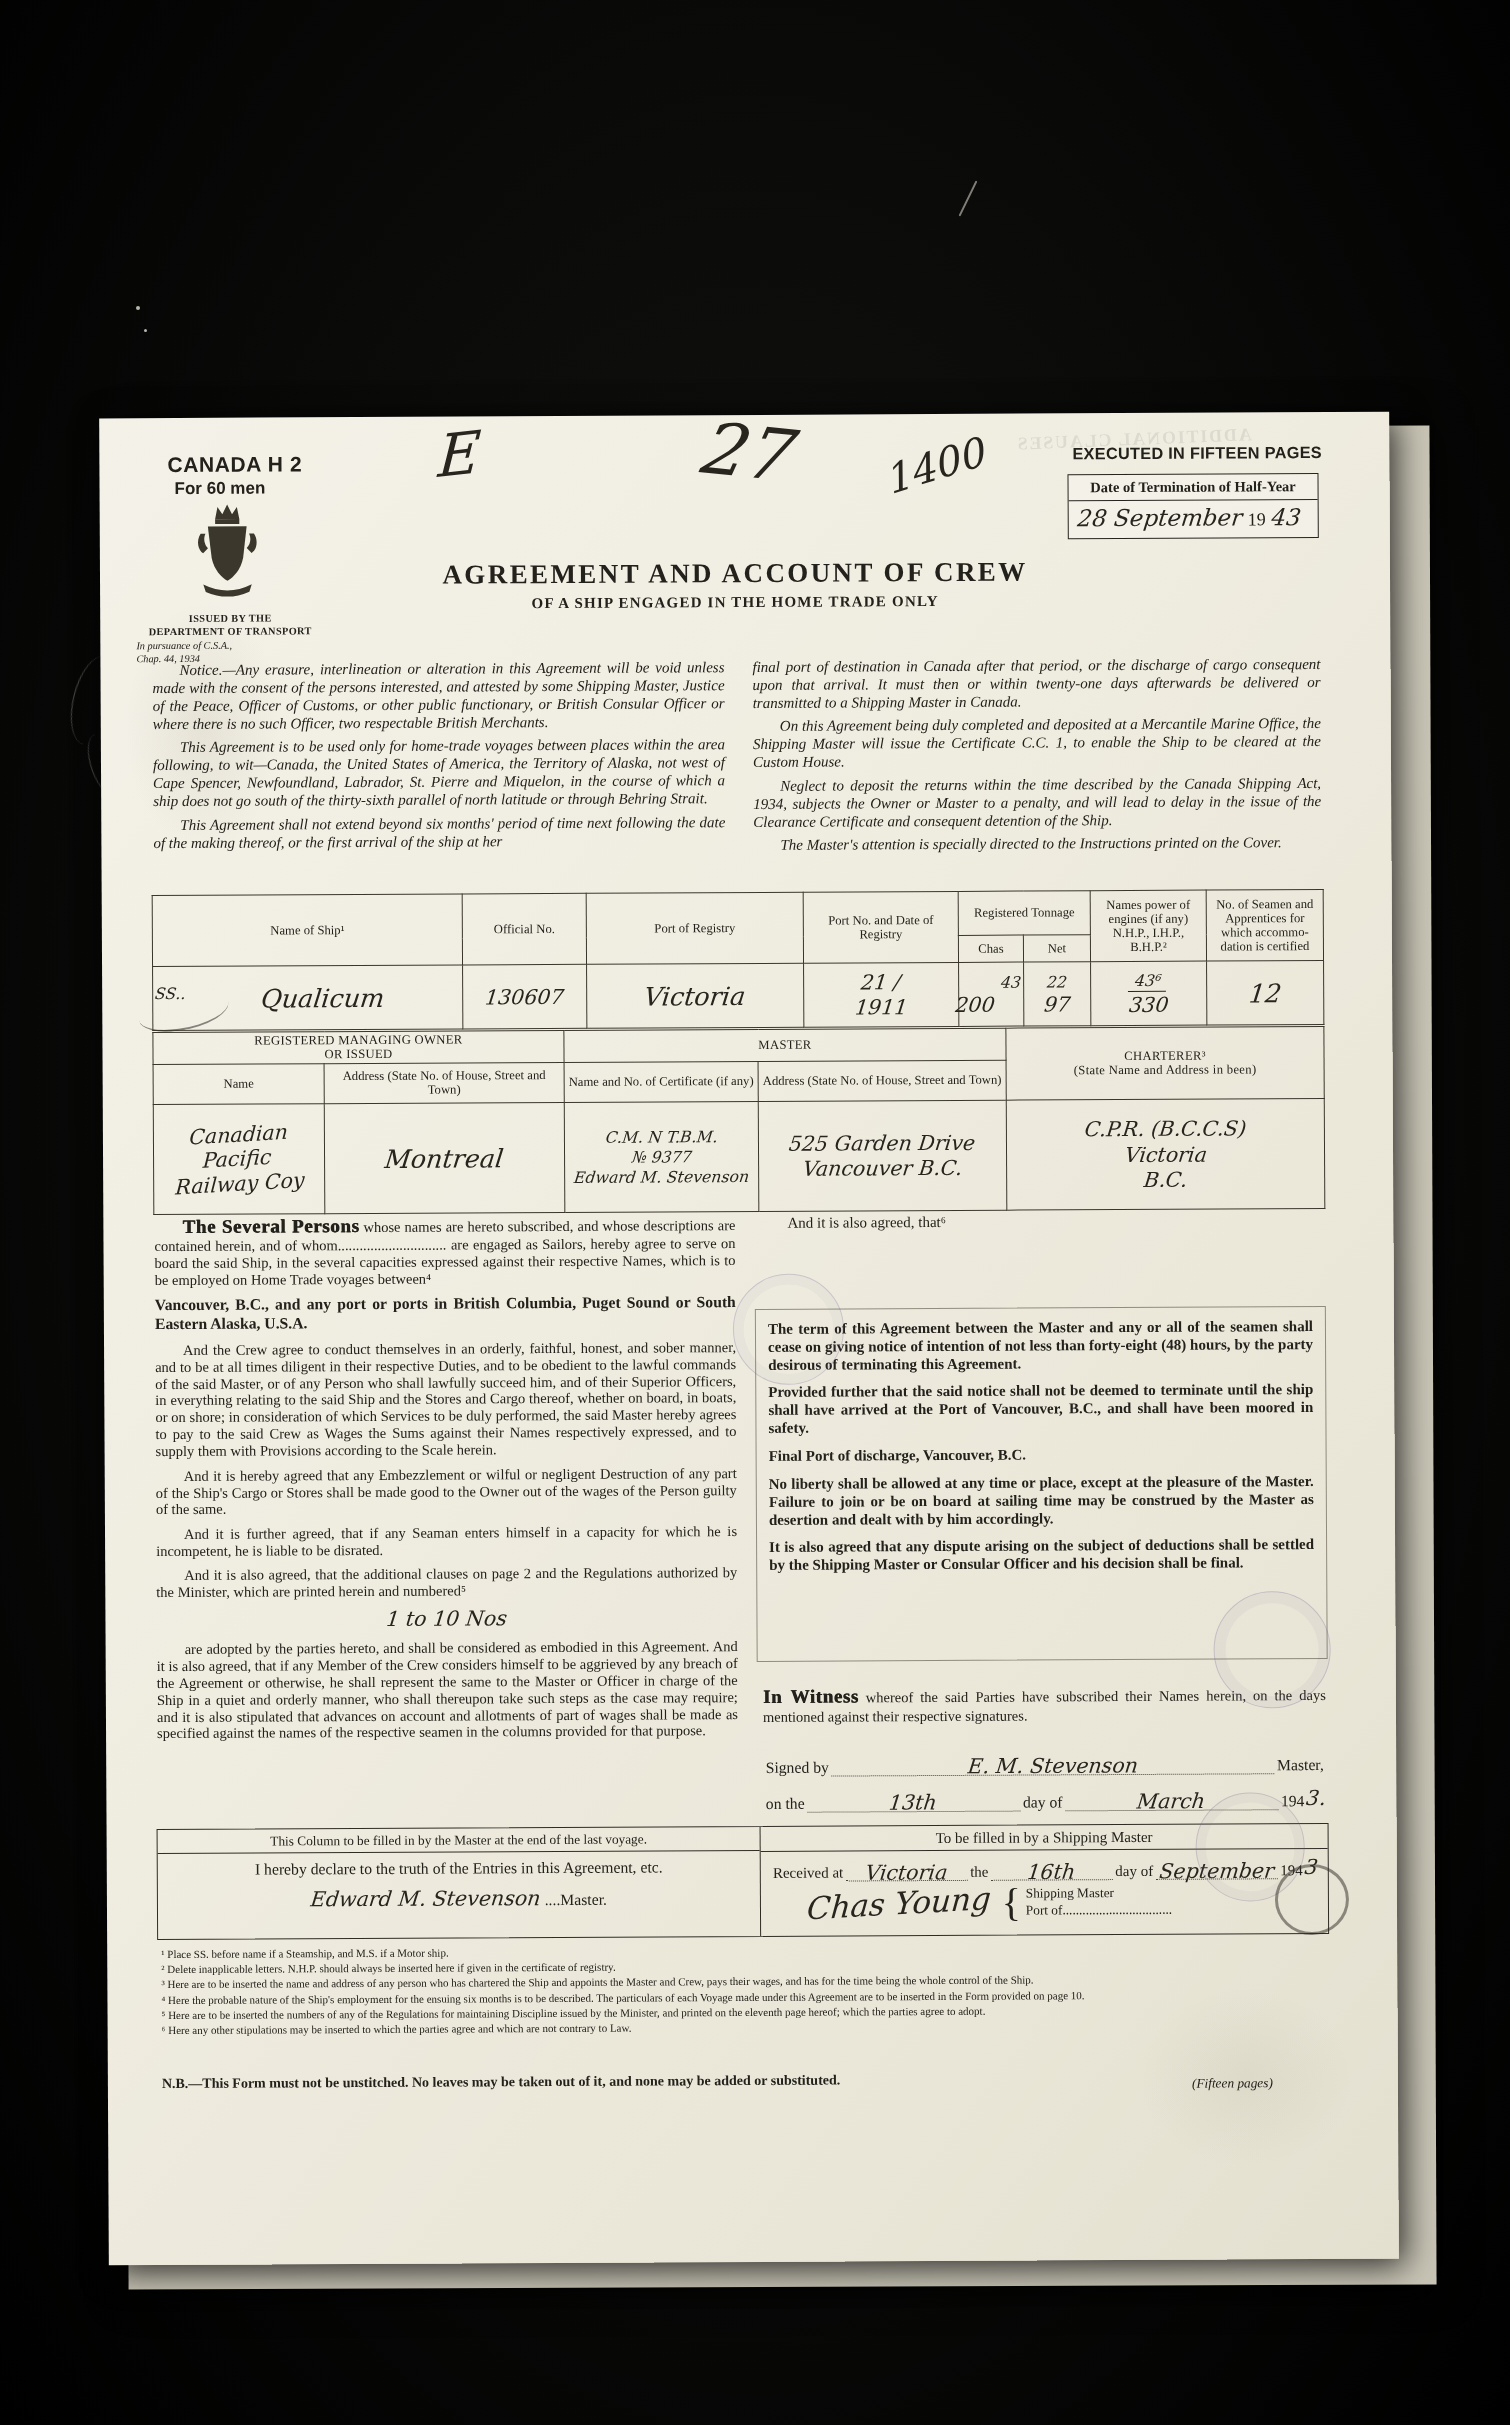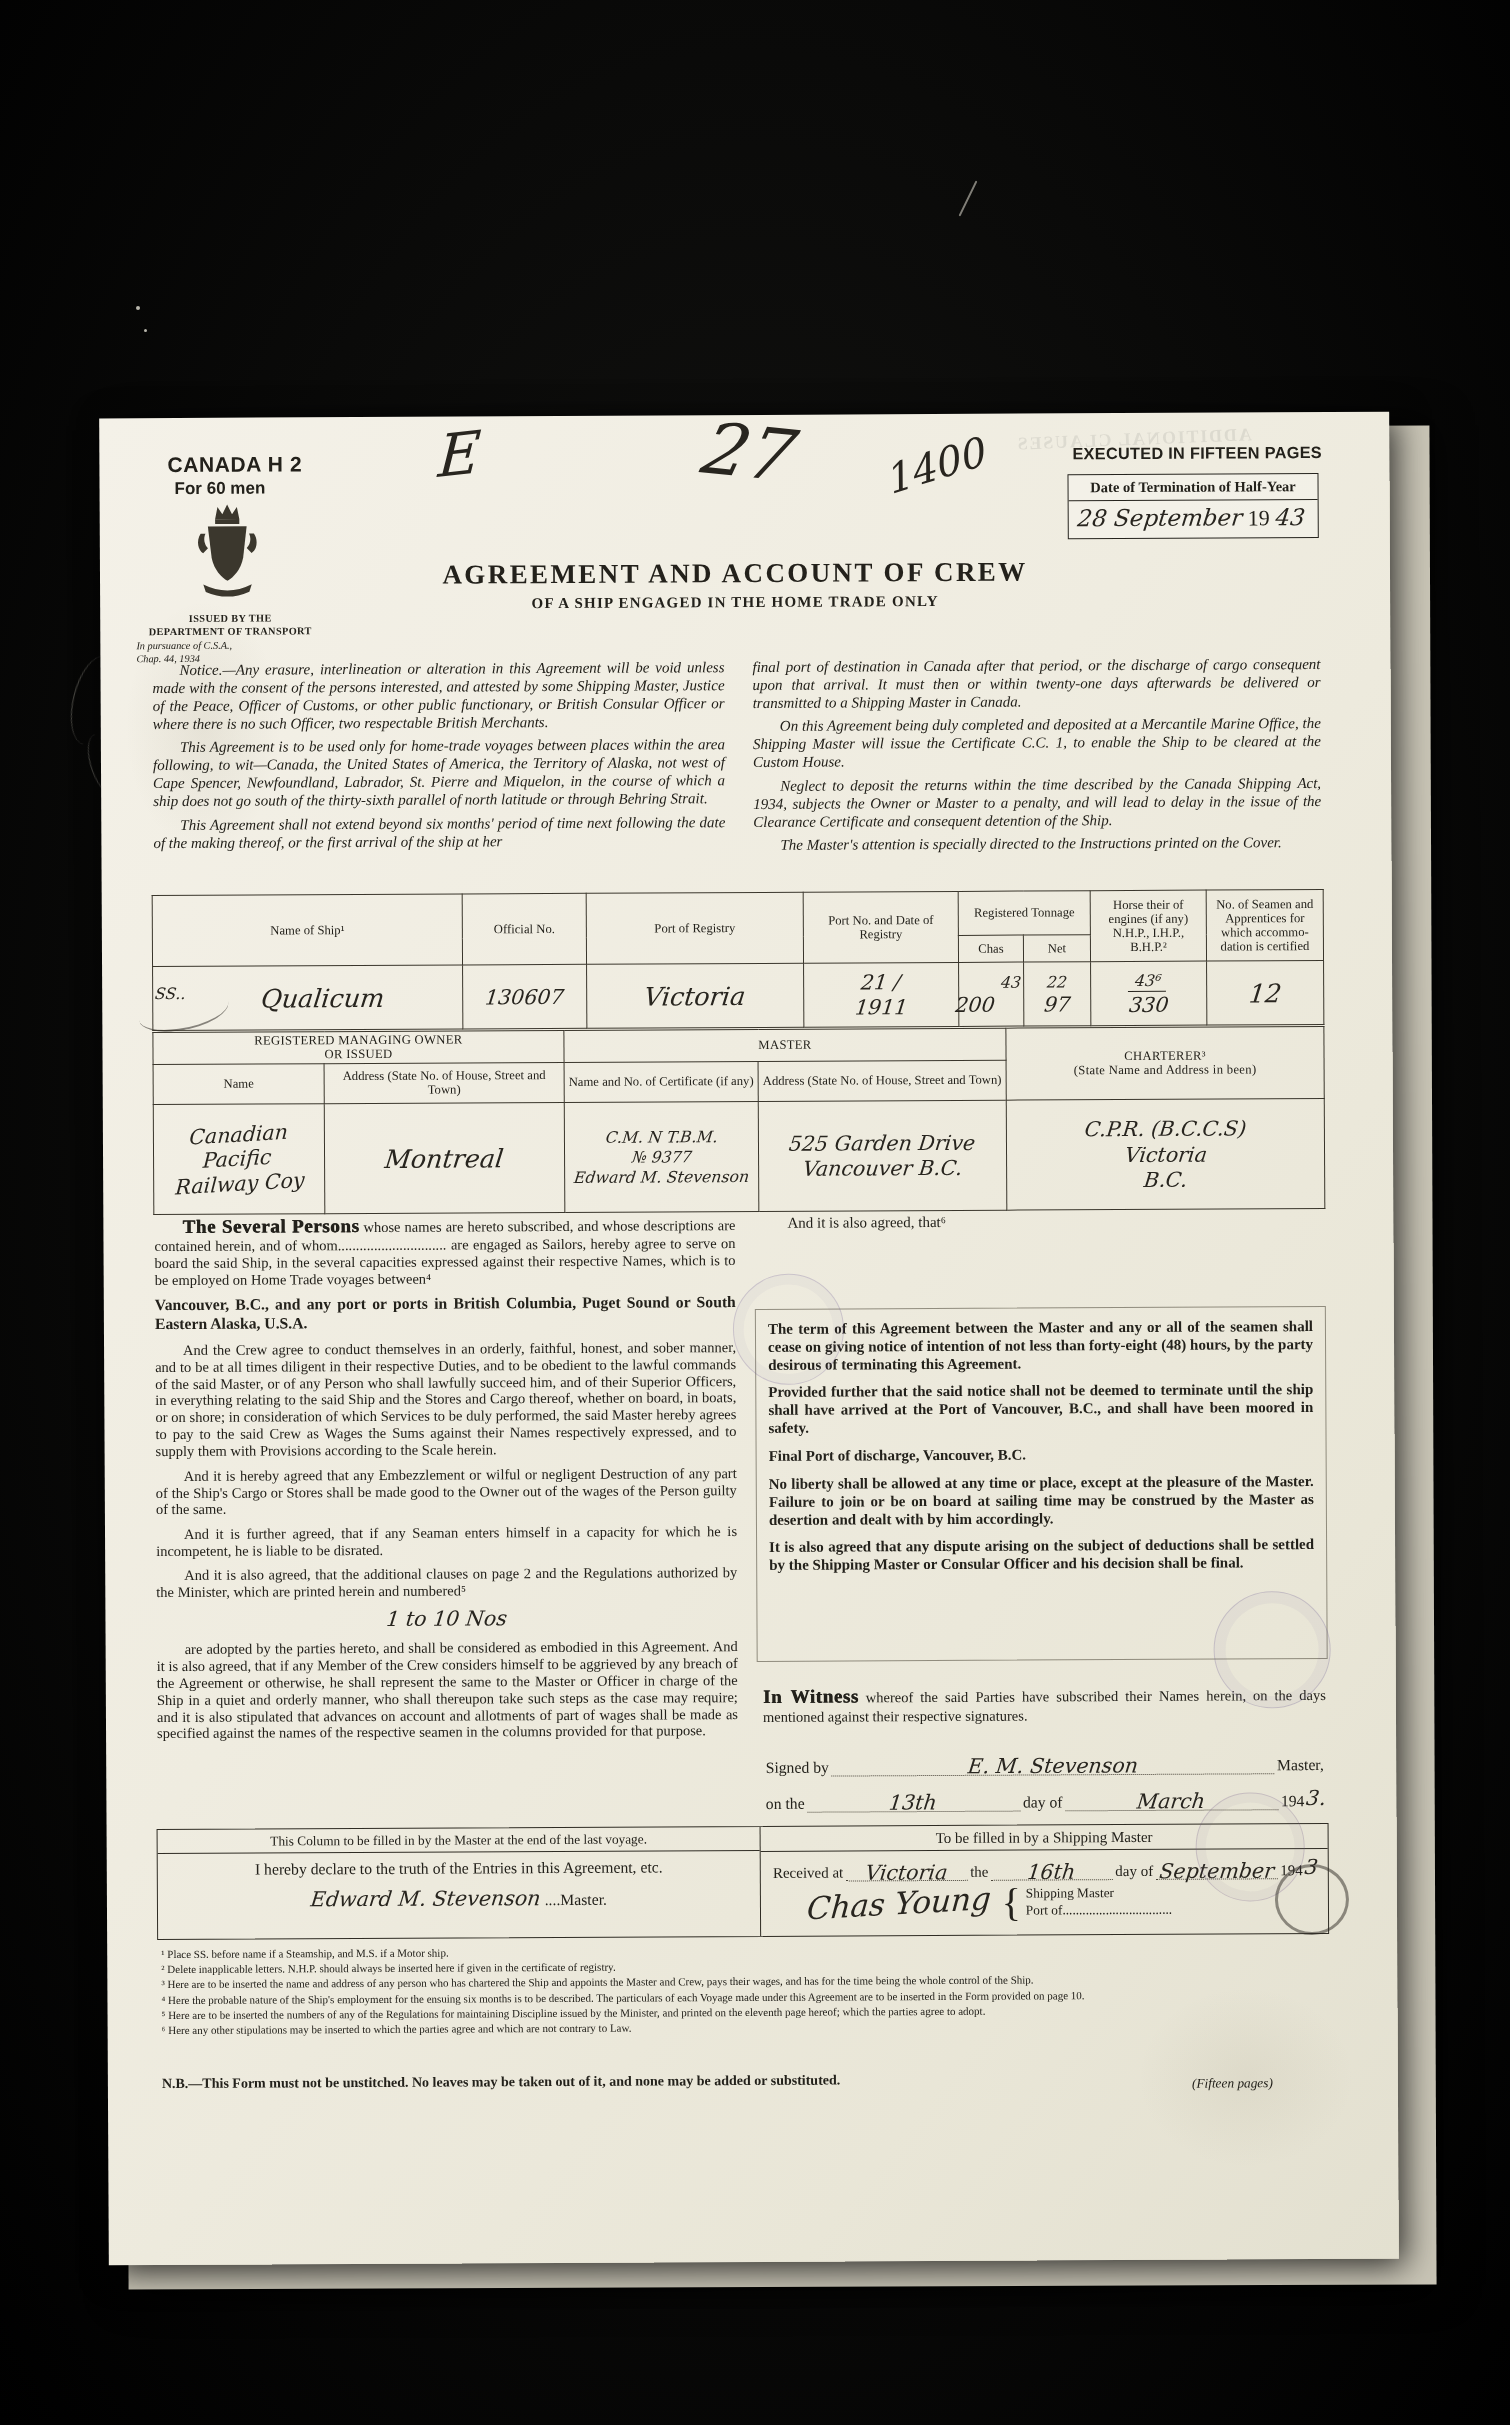--- a/index.html
+++ b/index.html
@@ -45,21 +45,21 @@
       display:inline-block;transform:skewX(-7deg);}
   .mark-e{position:absolute;left:339px;top:3.6px;font-size:58px;transform:rotate(-6deg) skewX(-10deg);}
   .mark-27{position:absolute;left:605px;top:-3.6px;font-size:71px;transform:rotate(6deg) skewX(-8deg);}
   .mark-1400{position:absolute;left:787px;top:28px;font-size:40px;transform:rotate(-17deg) skewX(-6deg);}
 
   .executed{position:absolute;left:973px;top:31px;width:254px;
             font-family:"Liberation Sans",sans-serif;font-weight:bold;font-size:16.3px;letter-spacing:0.3px;}
   .term-box{position:absolute;left:968px;top:61px;width:249px;border:1.8px solid #26241e;background:rgba(255,255,255,.25);}
   .term-label{border-bottom:1.8px solid #26241e;font-weight:bold;font-size:14.5px;text-align:center;padding:4.2px 2.4px;}
   .term-value{padding:3.6px 6px 6px 8.5px;font-size:23px;}
-  .term-value .printed{font-style:normal;font-family:"Liberation Serif",serif;font-size:22px;transform:none;display:inline;}
+  .term-value .printed{font-style:normal;font-family:"Liberation Serif",serif;font-size:18px;transform:none;display:inline;}
 
   .title{position:absolute;left:48px;top:143px;width:1174px;text-align:center;
          font-weight:bold;font-size:27px;letter-spacing:2.4px;}
   .subtitle{position:absolute;left:48px;top:179px;width:1174px;text-align:center;
             font-weight:bold;font-size:15px;letter-spacing:1.2px;}
 
   .notice-col{position:absolute;top:243px;font-size:15px;font-style:italic;line-height:1.2;text-align:justify;}
   .notice-col.left{left:52px;width:572px;}
   .notice-col.right{left:652px;width:568px;}
   .notice-col p{margin:0 0 5.4px 0;text-indent:27px;}
@@ -217,21 +217,21 @@
           <col style="width:116px">
           <col style="width:117px">
       </colgroup>
       <tbody>
           <tr class="hdr-row1">
         <th rowspan="2">Name of Ship¹</th>
         <th rowspan="2">Official No.</th>
         <th rowspan="2">Port of Registry</th>
         <th rowspan="2">Port No. and Date of Registry</th>
         <th colspan="2">Registered Tonnage</th>
-        <th rowspan="2">Horse their of engines (if any) N.H.P., I.H.P., B.H.P.²</th>
+        <th rowspan="2">Names power of engines (if any) N.H.P., I.H.P., B.H.P.²</th>
         <th rowspan="2">No. of Seamen and Apprentices for which accommo- dation is certified</th>
       </tr>
       <tr class="hdr-row2">
         <th>Chas</th>
         <th>Net</th>
       </tr>
       <tr class="vals">
         <td>
           <span class="hw hw-sm" style="float:left">SS..</span>
           <span class="hw hw-lg">Qualicum</span>

